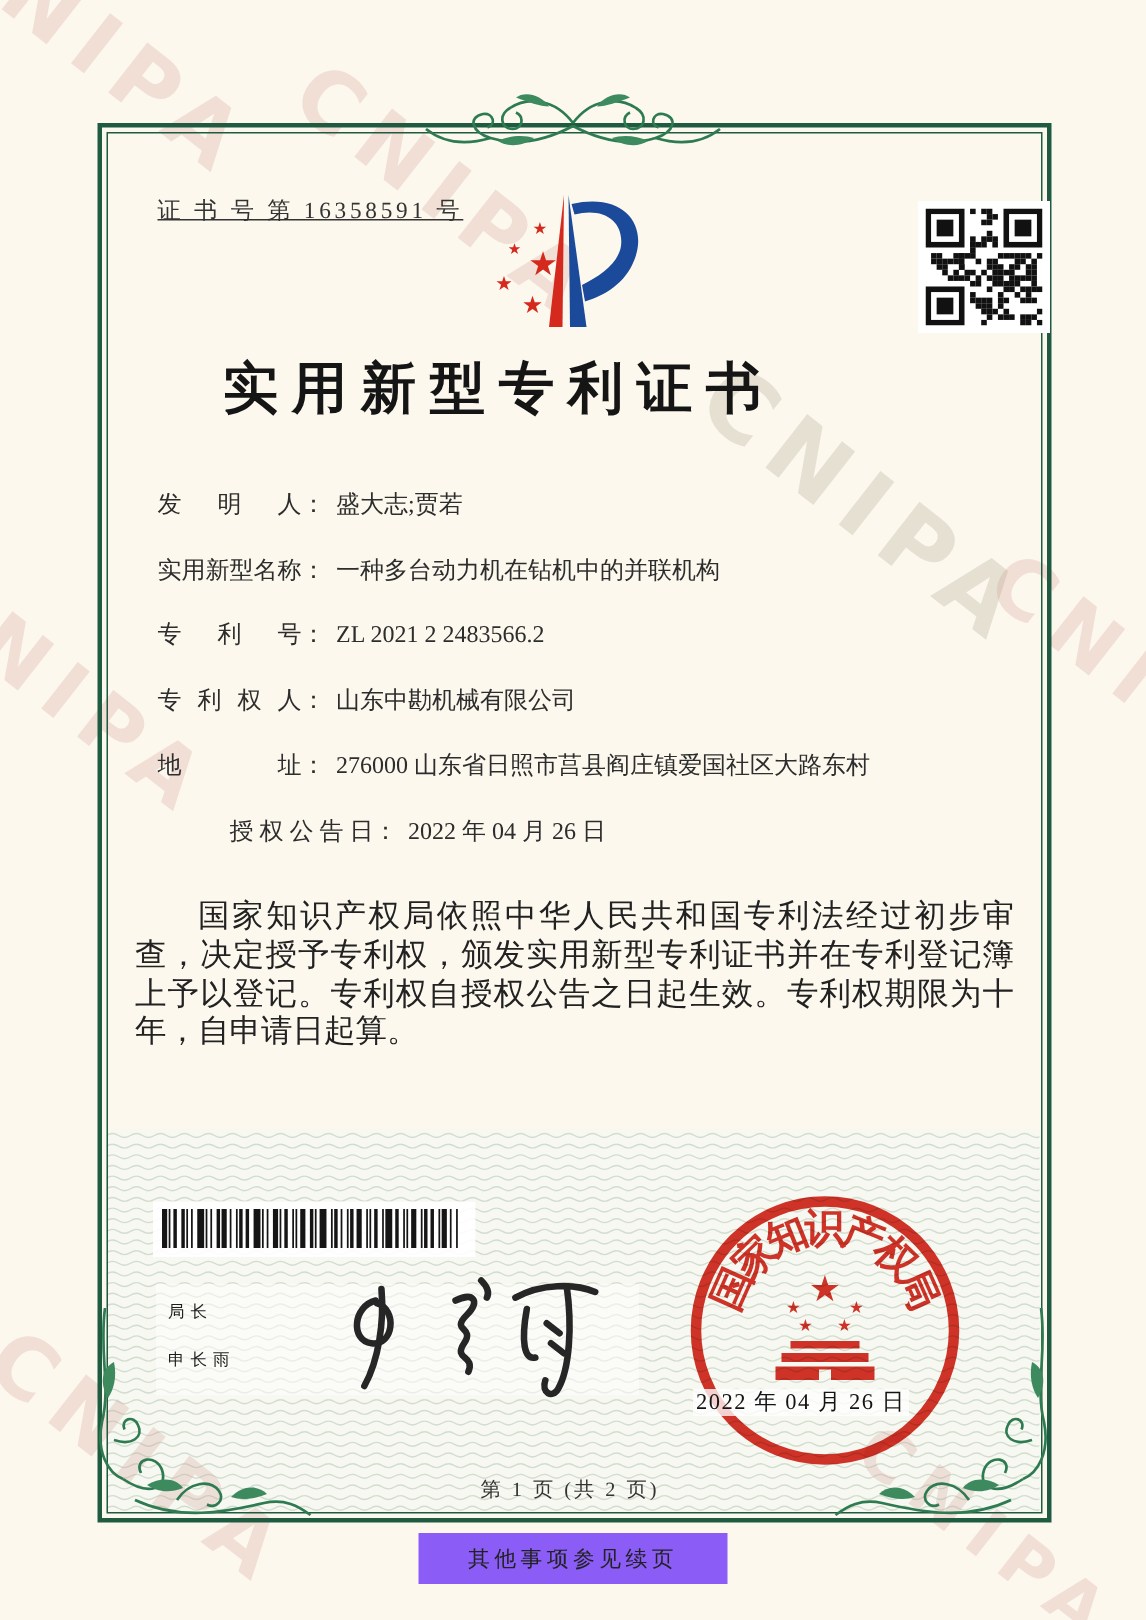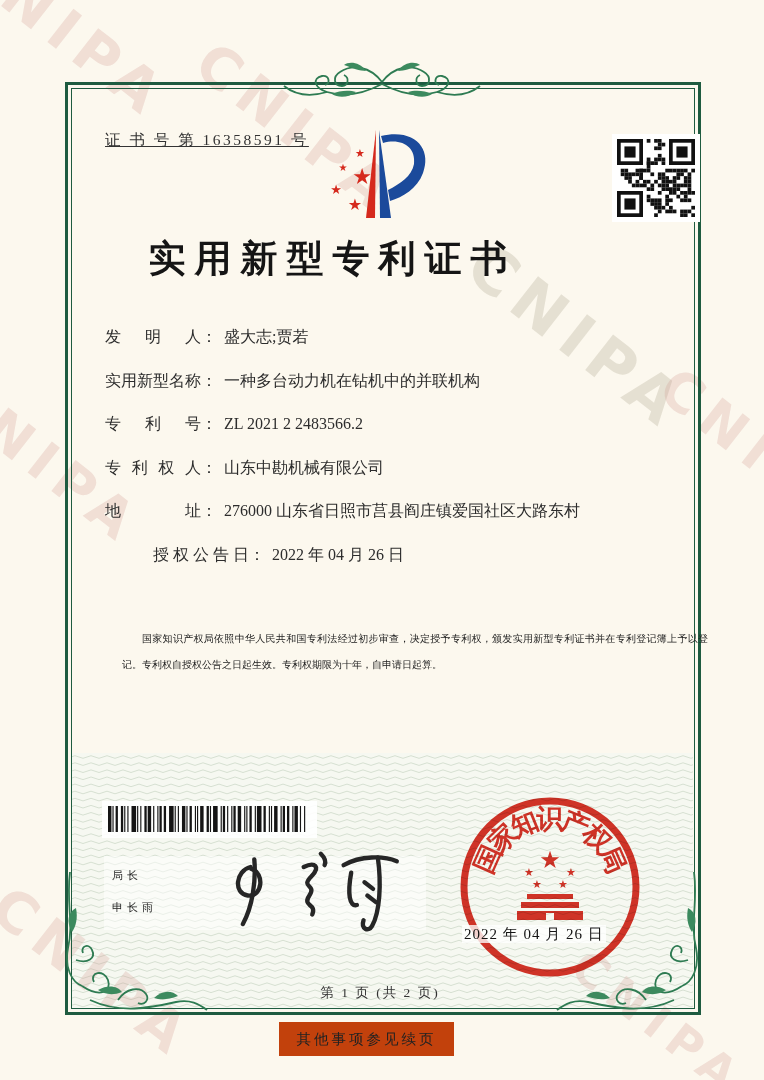--- a/index.html
+++ b/index.html
@@ -35,38 +35,38 @@
          font-size:37px;font-weight:700;letter-spacing:9px;color:#151515;z-index:3;}
   
   .fields{position:absolute;left:105px;top:324px;width:560px;z-index:3;}
   .frow{position:relative;line-height:26px;margin-bottom:17.5px;font-size:16px;color:#2d2d2d;white-space:nowrap;}
   .frow:last-child{margin-top:4px;margin-left:48px;}
   .flabel{display:inline-block;width:96px;text-align:justify;text-align-last:justify;vertical-align:top;}
   .fcolon{margin-right:7px;}
   .pair2{position:absolute;left:243px;top:0;}
   .pair2 .flabel2{letter-spacing:1.5px;}
   
-  .paras{position:absolute;left:90px;top:626px;width:586px;z-index:3;
-         font-size:10px;line-height:25.8px;text-align:justify;color:#222;margin-left:32px;}
+  .paras{position:absolute;left:90px;top:598px;width:586px;z-index:3;
+         font-size:21px;line-height:25.8px;text-align:justify;color:#222;}
   .paras p{margin:0;text-indent:2em;}
   
   .chip{position:absolute;background:rgba(255,255,255,.9);z-index:2;}
   .chip.sig{background:rgba(255,255,255,.5);}
   .barcode{position:absolute;left:108px;top:806px;width:200px;height:26px;z-index:3;}
   .signer{position:absolute;left:112px;top:860px;z-index:3;font-family:Liberation Mono, monospace;
           font-size:11px;letter-spacing:4px;color:#1d1d1d;line-height:32px;}
   .signature{position:absolute;left:222px;top:836px;width:190px;height:100px;z-index:3;}
   .signature path{stroke:#262626;stroke-width:4.6;fill:none;stroke-linecap:round;stroke-linejoin:round;}
   .seal{position:absolute;left:455px;top:792px;width:190px;height:190px;z-index:4;mix-blend-mode:multiply;opacity:.95;}
   #seal-arc text{fill:#d5291d;font-family:"Liberation Serif",serif;font-weight:bold;font-size:27px;text-anchor:middle;}
   .seal-date{position:absolute;left:462px;top:925px;z-index:5;font-size:15px;color:#141414;letter-spacing:1px;white-space:nowrap;}
   .seal-date span{background:rgba(255,255,255,.78);padding:1px 2px;}
   .page-info{position:absolute;left:65px;top:984px;width:630px;text-align:center;font-size:13.5px;
              letter-spacing:2px;color:#333;z-index:3;}
-  .note-box{position:absolute;left:279px;top:1022px;width:175px;height:34px;background:#c2410c;z-index:3;
+  .note-box{position:absolute;left:279px;top:1022px;width:206px;height:34px;background:#8b5cf6;z-index:3;
             display:flex;align-items:center;justify-content:center;font-size:14.5px;letter-spacing:3px;color:#222;}
   
   .orn{position:absolute;z-index:3;pointer-events:none;}
   .orn path{fill:none;stroke:#2e7b52;stroke-width:1.8;}
   .orn .leaf{fill:#3c8a5e;stroke:none;}
   .orn-top{left:282px;top:56px;width:200px;height:50px;}
   .orn-bl{left:58px;top:872px;width:150px;height:150px;}
   .orn-br{left:556px;top:872px;width:150px;height:150px;transform:scaleX(-1);}
 </style>
 </head>

